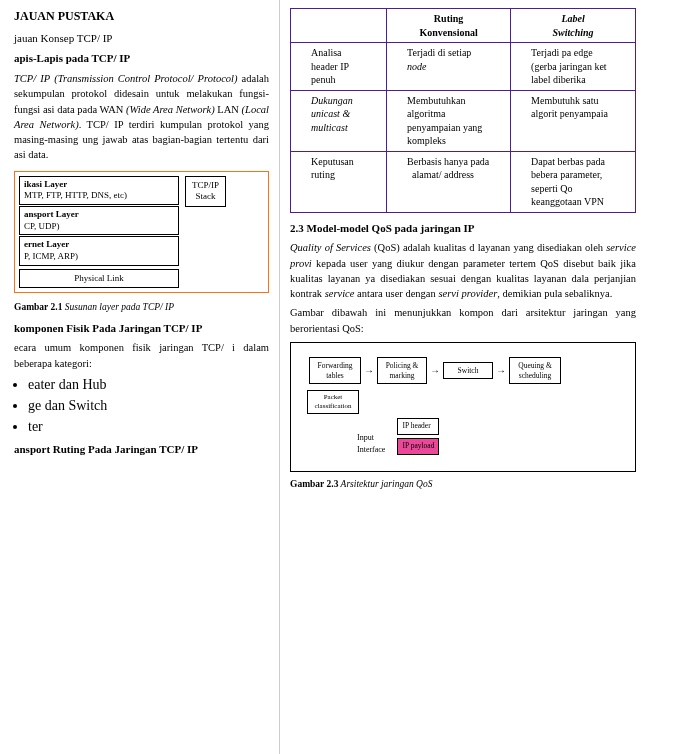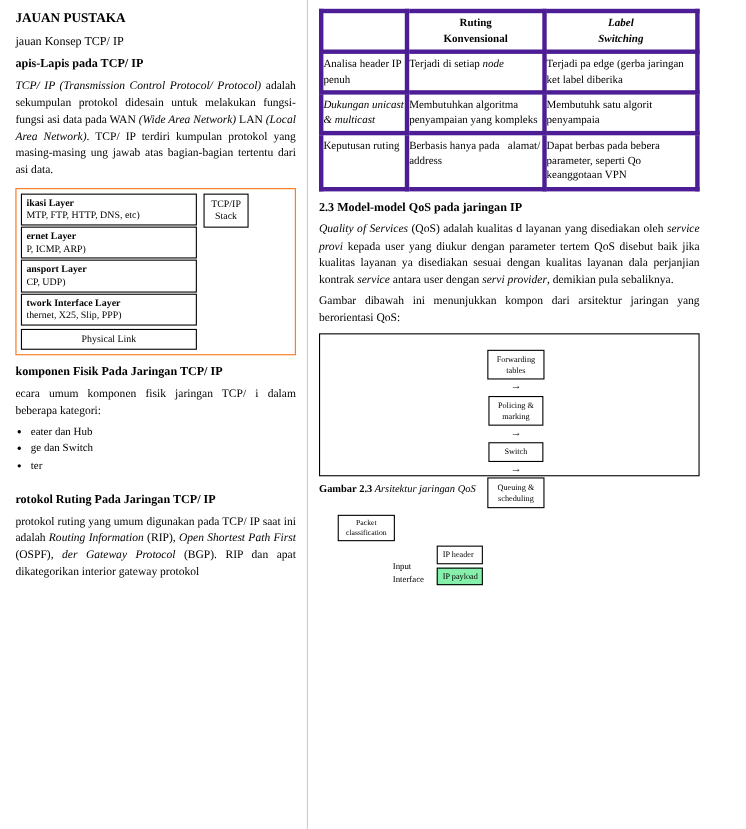--- a/index.html
+++ b/index.html
@@ -108,22 +108,22 @@
     .fig-caption .bold { font-style: normal; }
 
     
     .compare-table {
       width: 100%;
       border-collapse: collapse;
       font-size: 10px;
       margin-bottom: 8px;
     }
     .compare-table th, .compare-table td {
-      border: 4px solid #4c1d95;
-      padding: 3px 0;
+      border: 1px solid #4c1d95;
+      padding: 3px 20px;
       vertical-align: top;
       line-height: 1.35;
     }
     .compare-table th {
       font-weight: bold;
       text-align: center;
       background: #fff;
     }
     .th-switching { font-style: italic; font-weight: bold; }
 
@@ -141,22 +141,22 @@
       border: 1px solid #000;
       padding: 3px 4px;
       text-align: center;
       font-size: 8px;
       line-height: 1.3;
       background: #fff;
       min-width: 50px;
     }
     ul.simple-list {
       margin-left: 14px;
-      margin-bottom: 16px;
-      font-size: 10px;
+      margin-bottom: 4px;
+      font-size: 14px;
       font-family: Liberation Serif, serif;
     }
     ul.simple-list li {
       margin-bottom: 1px;
     }
   </style>
 </head>
 <body>
 
 <div class="page">
@@ -170,49 +170,45 @@
     </p>
 
     <div class="tcp-diagram">
       <div class="tcp-diagram-inner">
         <div class="tcp-layers">
           <div class="layer-row">
             <span class="layer-label">ikasi Layer</span><br>
             <span>MTP, FTP, HTTP, DNS, etc)</span>
           </div>
           <div class="layer-row">
+            <span class="layer-label">ansport Layer</span><br>
+            <span>CP, UDP)</span>
+          </div>
+          <div class="layer-row">
             <span class="layer-label">ernet Layer</span><br>
             <span>P, ICMP, ARP)</span>
-          </div>
-          <div class="layer-row">
-            <span class="layer-label">ansport Layer</span><br>
-            <span>CP, UDP)</span>
-          </div>
-          <div class="layer-row">
-            <span class="layer-label">twork Interface Layer</span><br>
-            <span>thernet, X25, Slip, PPP)</span>
           </div>
         </div>
         <div class="tcp-stack-box">TCP/IP<br>Stack</div>
       </div>
       <div class="physical-box">Physical Link</div>
     </div>
+    <p class="fig-caption">
+      <span class="bold">Gambar 2.1</span> Susunan layer pada TCP/ IP
+    </p>
 
     <h4 class="subsection-title">komponen Fisik Pada Jaringan TCP/ IP</h4>
     <p>ecara umum komponen fisik jaringan TCP/ i dalam beberapa kategori:</p>
     <ul class="simple-list">
       <li>eater dan Hub</li>
       <li>ge dan Switch</li>
       <li>ter</li>
     </ul>
 
-    <h4 class="subsection-title">rotokol Ruting Pada Jaringan TCP/ IP</h4>
-    <p>
-      protokol ruting yang umum digunakan pada TCP/ IP saat ini adalah <span class="italic">Routing Information</span> (RIP), <span class="italic">Open Shortest Path First</span> (OSPF), <span class="italic">der Gateway Protocol</span> (BGP). RIP dan apat dikategorikan interior gateway protokol
-    </p>
+    <h4 class="subsection-title">ansport Ruting Pada Jaringan TCP/ IP</h4>
   </div>
 
   <div class="right-col">
 
     <table class="compare-table">
       <thead>
         <tr>
           <th></th>
           <th>Ruting<br>Konvensional</th>
           <th><span class="th-switching">Label<br>Switching</span></th>
@@ -241,39 +237,39 @@
       <span class="bold">2.3 Model-model QoS pada <span style="font-weight:bold;">jaringan IP</span></span>
     </h4>
     <p>
       <span class="italic">Quality of Services</span> (QoS) adalah kualitas d layanan yang disediakan oleh <span class="italic">service provi</span> kepada user yang diukur dengan parameter tertem QoS disebut baik jika kualitas layanan ya disediakan sesuai dengan kualitas layanan dala perjanjian kontrak <span class="italic">service</span> antara user dengan <span class="italic">servi provider</span>, demikian pula sebaliknya.
     </p>
     <p>Gambar dibawah ini menunjukkan kompon dari arsitektur jaringan yang berorientasi QoS:</p>
 
     <div class="qos-diagram">
       <div style="display:flex; flex-direction:column; width:100%; height:100%; position:relative;">
 
-        <div style="display:flex; align-items:center; margin-top:8px; margin-left:12px;flex-direction:column;">
+        <div style="display:flex; align-items:center; margin-top:8px; margin-left:12px;">
           <div class="qos-box" style="width:52px; font-size:7.5px;">Forwarding<br>tables</div>
           <div style="font-size:10px; padding:0 3px;">→</div>
           <div class="qos-box" style="width:50px; font-size:7.5px;">Policing &amp;<br>marking</div>
           <div style="font-size:10px; padding:0 3px;">→</div>
           <div class="qos-box" style="width:40px; font-size:7.5px;">Switch</div>
           <div style="font-size:10px; padding:0 3px;">→</div>
           <div class="qos-box" style="width:52px; font-size:7.5px;">Queuing &amp;<br>scheduling</div>
         </div>
 
         <div style="display:flex; align-items:flex-start; margin-top:6px; margin-left:10px;">
           <div style="width:52px; font-size:7px; text-align:center; border:1px solid #000; padding:2px 3px; background:#fff; line-height:1.3;">Packet<br>classification</div>
         </div>
 
         <div style="display:flex; align-items:flex-end; margin-top:4px; margin-left:60px; gap:6px;">
           <div style="font-size:8px;">Input<br>Interface</div>
           <div style="display:flex; flex-direction:column; gap:3px; margin-left:6px;">
             <div style="border:1px solid #000; padding:2px 4px; font-size:7.5px; background:#fff;">IP header</div>
-            <div style="border:1px solid #000; padding:2px 4px; font-size:7.5px; background:#86efac;">IP payload</div>
+            <div style="border:1px solid #000; padding:2px 4px; font-size:7.5px; background:#ec4899;">IP payload</div>
           </div>
         </div>
       </div>
     </div>
 
     <p class="fig-caption">
       <span class="bold">Gambar 2.3</span> Arsitektur jaringan QoS
     </p>
   </div>
 </div>

